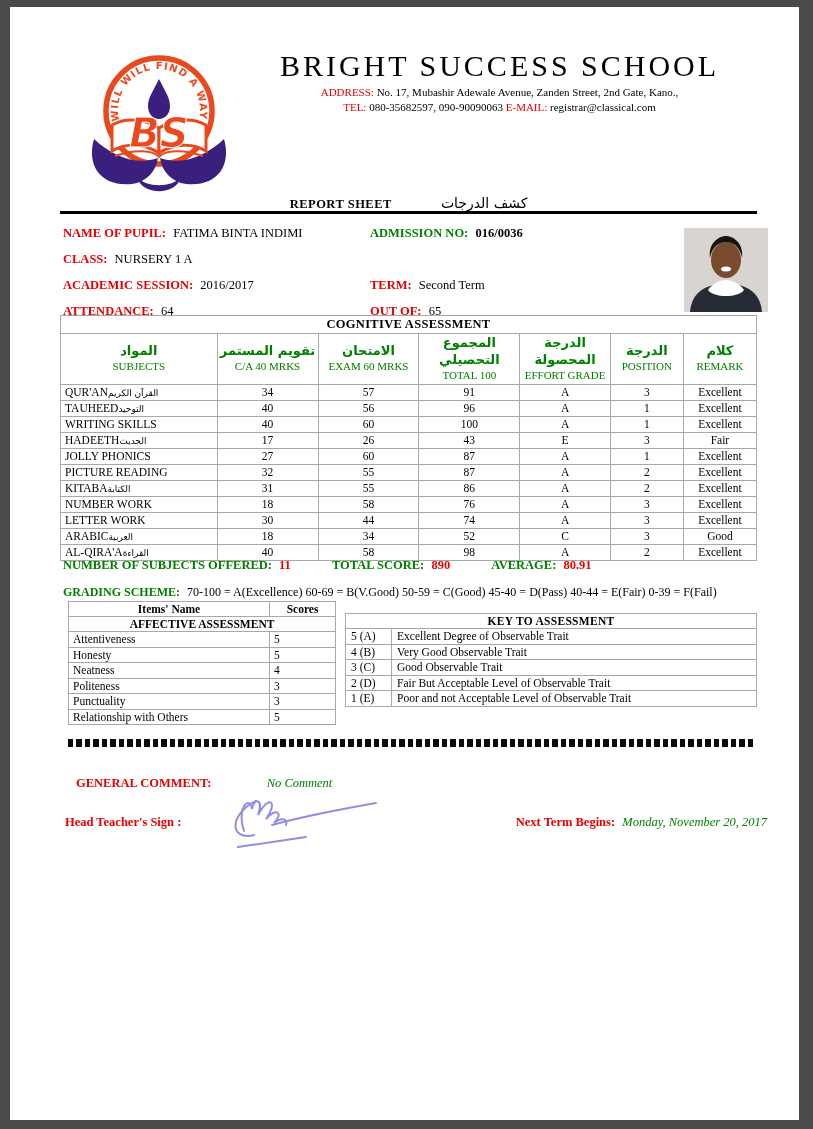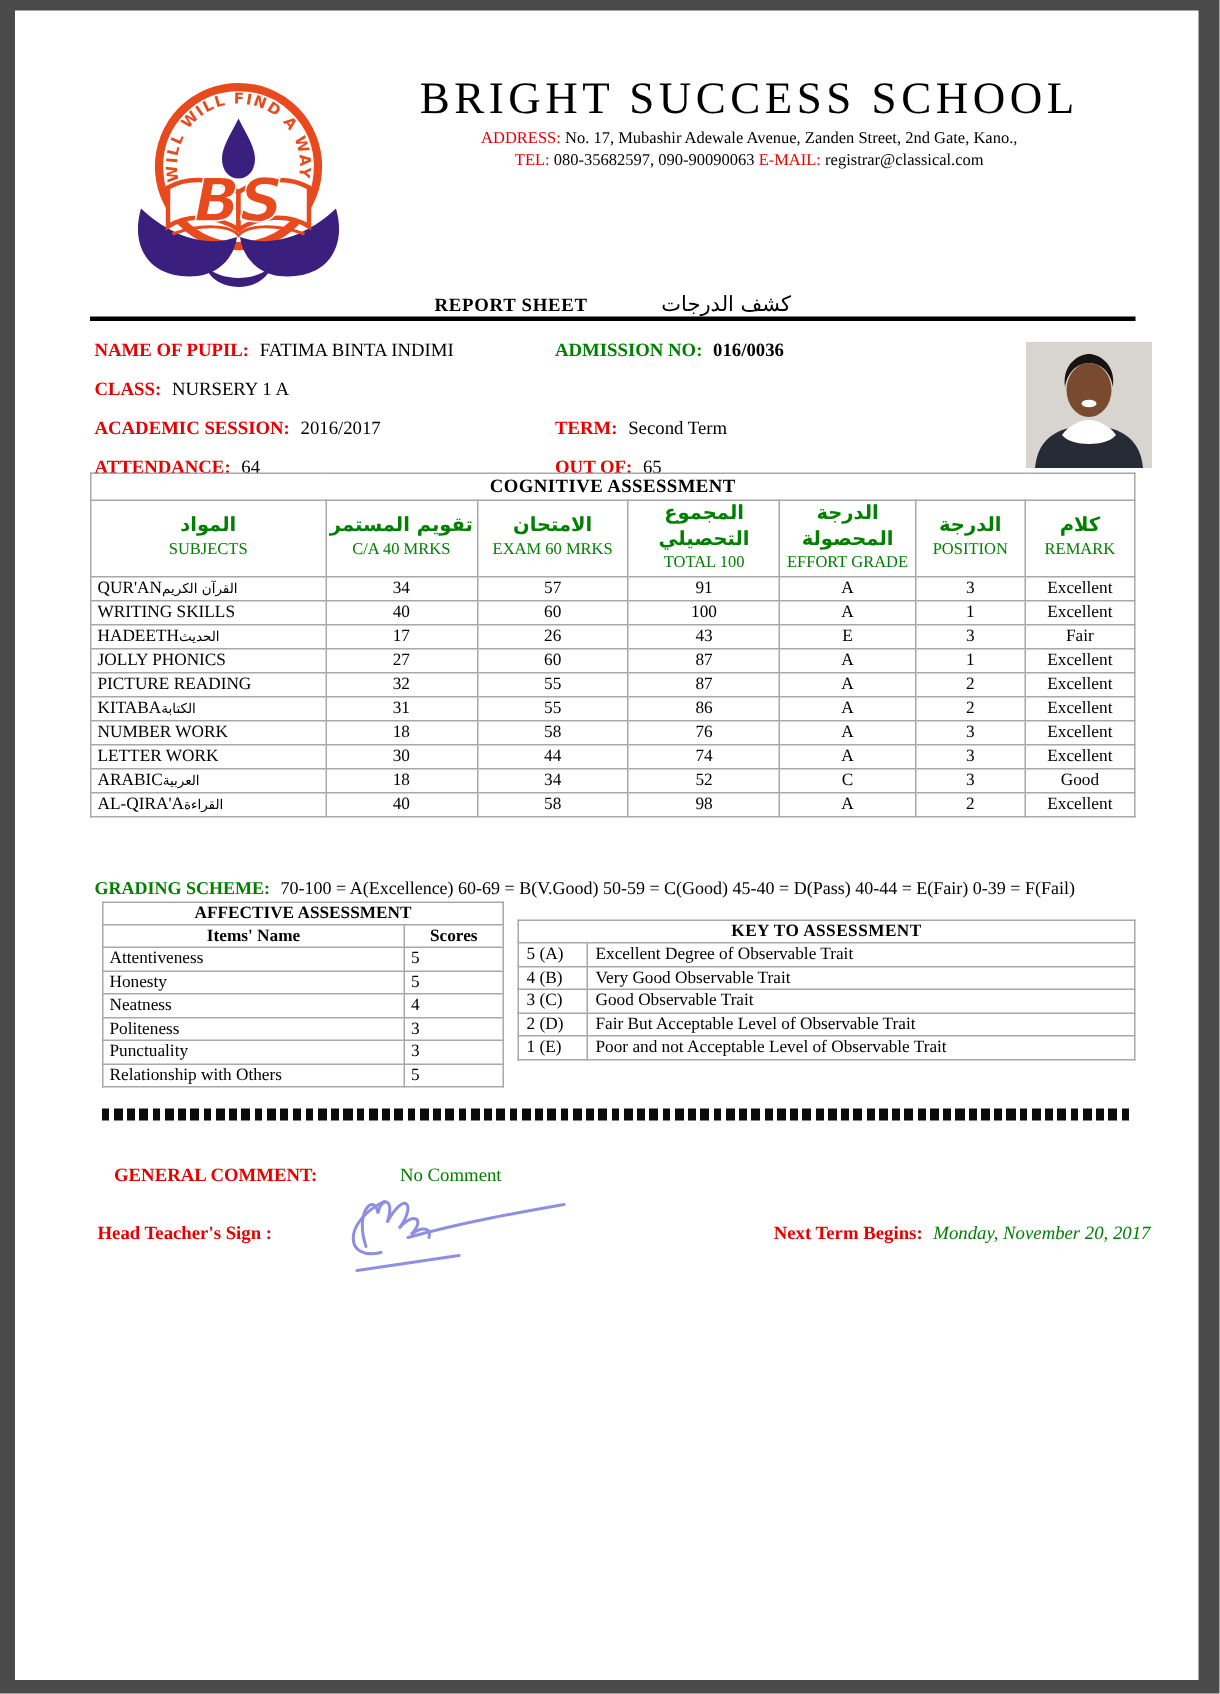--- a/index.html
+++ b/index.html
@@ -81,21 +81,21 @@
   table.keytab th { font-weight: bold; text-align: center; padding: 1px 2px; letter-spacing: .3px; }
   table.keytab td { padding: 0 5px; height: 15.5px; }
   table.keytab td.kcode { width: 46px; }
 
   
   .dashed-sep {
     position: absolute; top: 732px; left: 8px; right: 2px; height: 8px;
     background: repeating-linear-gradient(90deg, #0b0b0b 0 5px, #ffffff 5px 8px, #0b0b0b 8px 14px, #ffffff 14px 17px);
   }
   .comment-row { position: absolute; top: 769px; left: 16px; font-size: 12.5px; }
-  .comment-value { color: #008000; margin-left: 52px; }
+  .comment-value { color: #008000; font-style: italic; margin-left: 52px; }
   .sign-label { position: absolute; top: 808px; left: 5px; font-size: 12.5px; }
   .signature { position: absolute; top: 780px; left: 150px; width: 180px; height: 72px; }
   .next-term { position: absolute; top: 808px; right: -10px; font-size: 12.5px; white-space: nowrap; }
   .next-term .val { color: #008000; font-style: italic; margin-left: 4px; }
 </style>
 </head>
 <body>
 
 <div class="page">
   <div class="content">
@@ -237,20 +237,29 @@
             <tr>
               <td class="subject-cell">QUR'AN<span class="ar-sub ar-text"> القرآن الكريم</span></td>
               <td>34</td>
               <td>57</td>
               <td>91</td>
               <td>A</td>
               <td>3</td>
               <td>Excellent</td>
             </tr>
             <tr>
+              <td class="subject-cell">TAUHEED<span class="ar-sub ar-text"> التوحيد</span></td>
+              <td>40</td>
+              <td>56</td>
+              <td>96</td>
+              <td>A</td>
+              <td>1</td>
+              <td>Excellent</td>
+            </tr>
+            <tr>
               <td class="subject-cell">WRITING SKILLS</td>
               <td>40</td>
               <td>60</td>
               <td>100</td>
               <td>A</td>
               <td>1</td>
               <td>Excellent</td>
             </tr>
             <tr>
               <td class="subject-cell">HADEETH<span class="ar-sub ar-text"> الحديث</span></td>
@@ -321,35 +330,49 @@
               <td>58</td>
               <td>98</td>
               <td>A</td>
               <td>2</td>
               <td>Excellent</td>
             </tr>
           </tbody>
       </table>
     </div>
 
+    <div class="summary-row">
+      <span class="group">
+        <span class="lbl-green">NUMBER OF SUBJECTS OFFERED:</span>
+        <span class="val-red">11</span>
+      </span>
+      <span class="group">
+        <span class="lbl-green">TOTAL SCORE:</span>
+        <span class="val-red">890</span>
+      </span>
+      <span class="group">
+        <span class="lbl-green">AVERAGE:</span>
+        <span class="val-red">80.91</span>
+      </span>
+    </div>
     <div class="grading-row">
       <span class="lbl-green">GRADING SCHEME:</span>
       <span class="text">70-100 = A(Excellence) 60-69 = B(V.Good) 50-59 = C(Good) 45-40 = D(Pass) 40-44 = E(Fair) 0-39 = F(Fail)</span>
     </div>
 
     <div class="bottom-tables">
       <table class="mini affective">
         <thead>
           <tr>
-              <th colspan="2">AFFECTIVE ASSESSMENT</th>
-            </tr>
-          <tr>
             <th>Items' Name</th>
             <th>Scores</th>
           </tr>
+          <tr>
+              <th colspan="2">AFFECTIVE ASSESSMENT</th>
+            </tr>
         </thead>
         <tbody>
             <tr>
               <td>Attentiveness</td>
               <td class="score">5</td>
             </tr>
             <tr>
               <td>Honesty</td>
               <td class="score">5</td>
             </tr>

